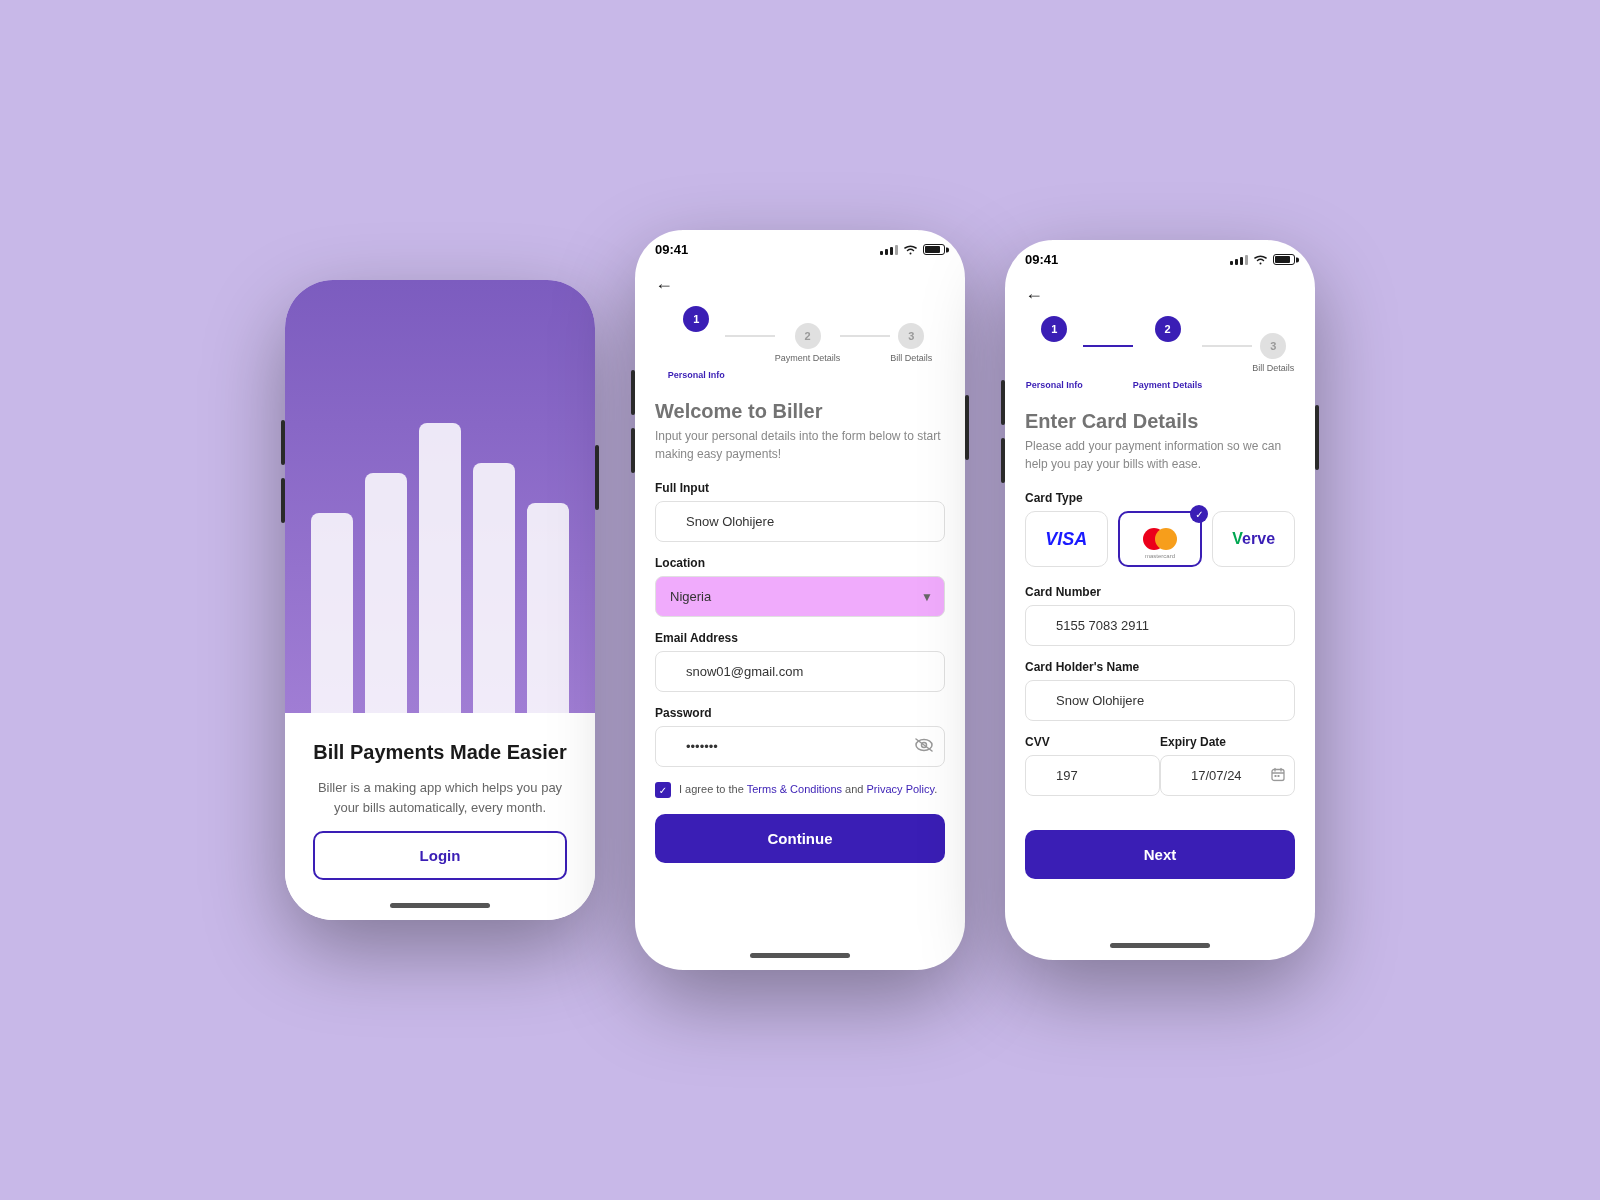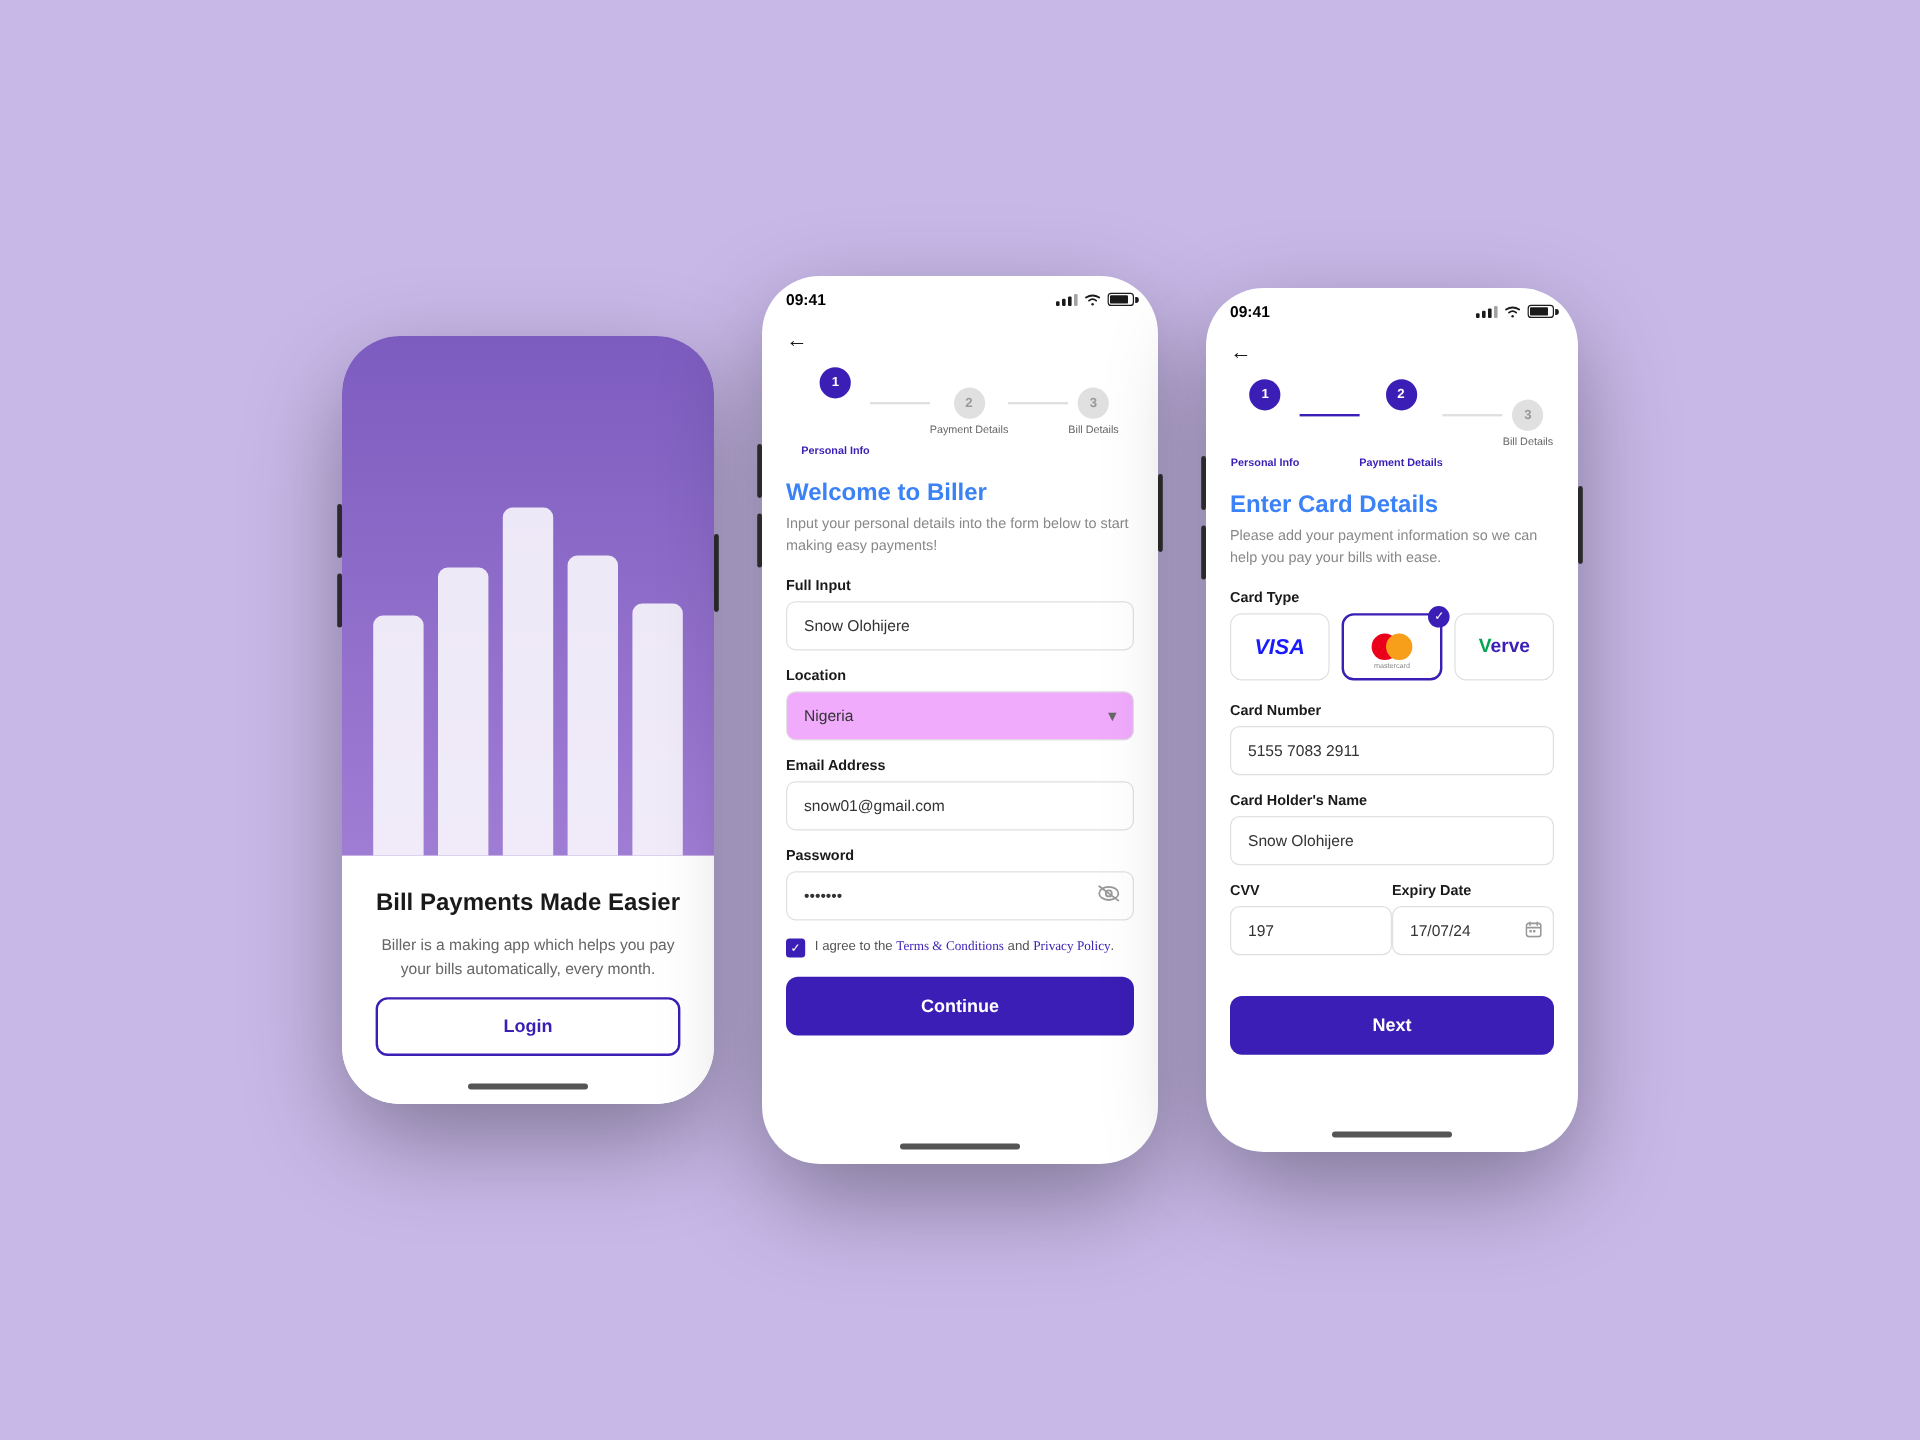--- a/index.html
+++ b/index.html
@@ -237,42 +237,42 @@
     .step-line {
       height: 2px;
       width: 50px;
       background: #e0e0e0;
       margin-bottom: 14px;
     }
     .step-line-active { background: #3a1eb5; }
     .page-title {
       font-size: 20px;
       font-weight: 700;
-      color: #3b82f6;
+      color: #737373;
       margin-bottom: 4px;
     }
     .page-subtitle {
       font-size: 12px;
       color: #888;
       line-height: 1.5;
       margin-bottom: 18px;
     }
     .form-group {
       margin-bottom: 14px;
     }
     .form-label {
       font-size: 12px;
       font-weight: 600;
       color: #1a1a1a;
       margin-bottom: 6px;
       display: block;
     }
     .form-input {
       width: 100%;
-      padding: 12px 14px;
+      padding: 12px 30px;
       border: 1.5px solid #e0e0e0;
       border-radius: 8px;
       font-size: 13px;
       color: #333;
       outline: none;
     }
     .form-input-with-icon {
       position: relative;
     }
     .form-input-icon {
@@ -322,21 +322,21 @@
       display: flex;
       align-items: center;
       justify-content: center;
     }
     .checkbox-check { color: white; font-size: 10px; }
     .checkbox-text {
       font-size: 11px;
       color: #555;
       line-height: 1.5;
     }
-    .checkbox-link { color: #3a1eb5; text-decoration: none; font-family: Liberation Serif, serif; }
+    .checkbox-link { color: #3a1eb5; text-decoration: none; }
 
     
     .phone-3 {
       width: 310px;
       height: 720px;
     }
     .phone-3 .phone-inner {
       width: 310px;
       height: 720px;
     }

